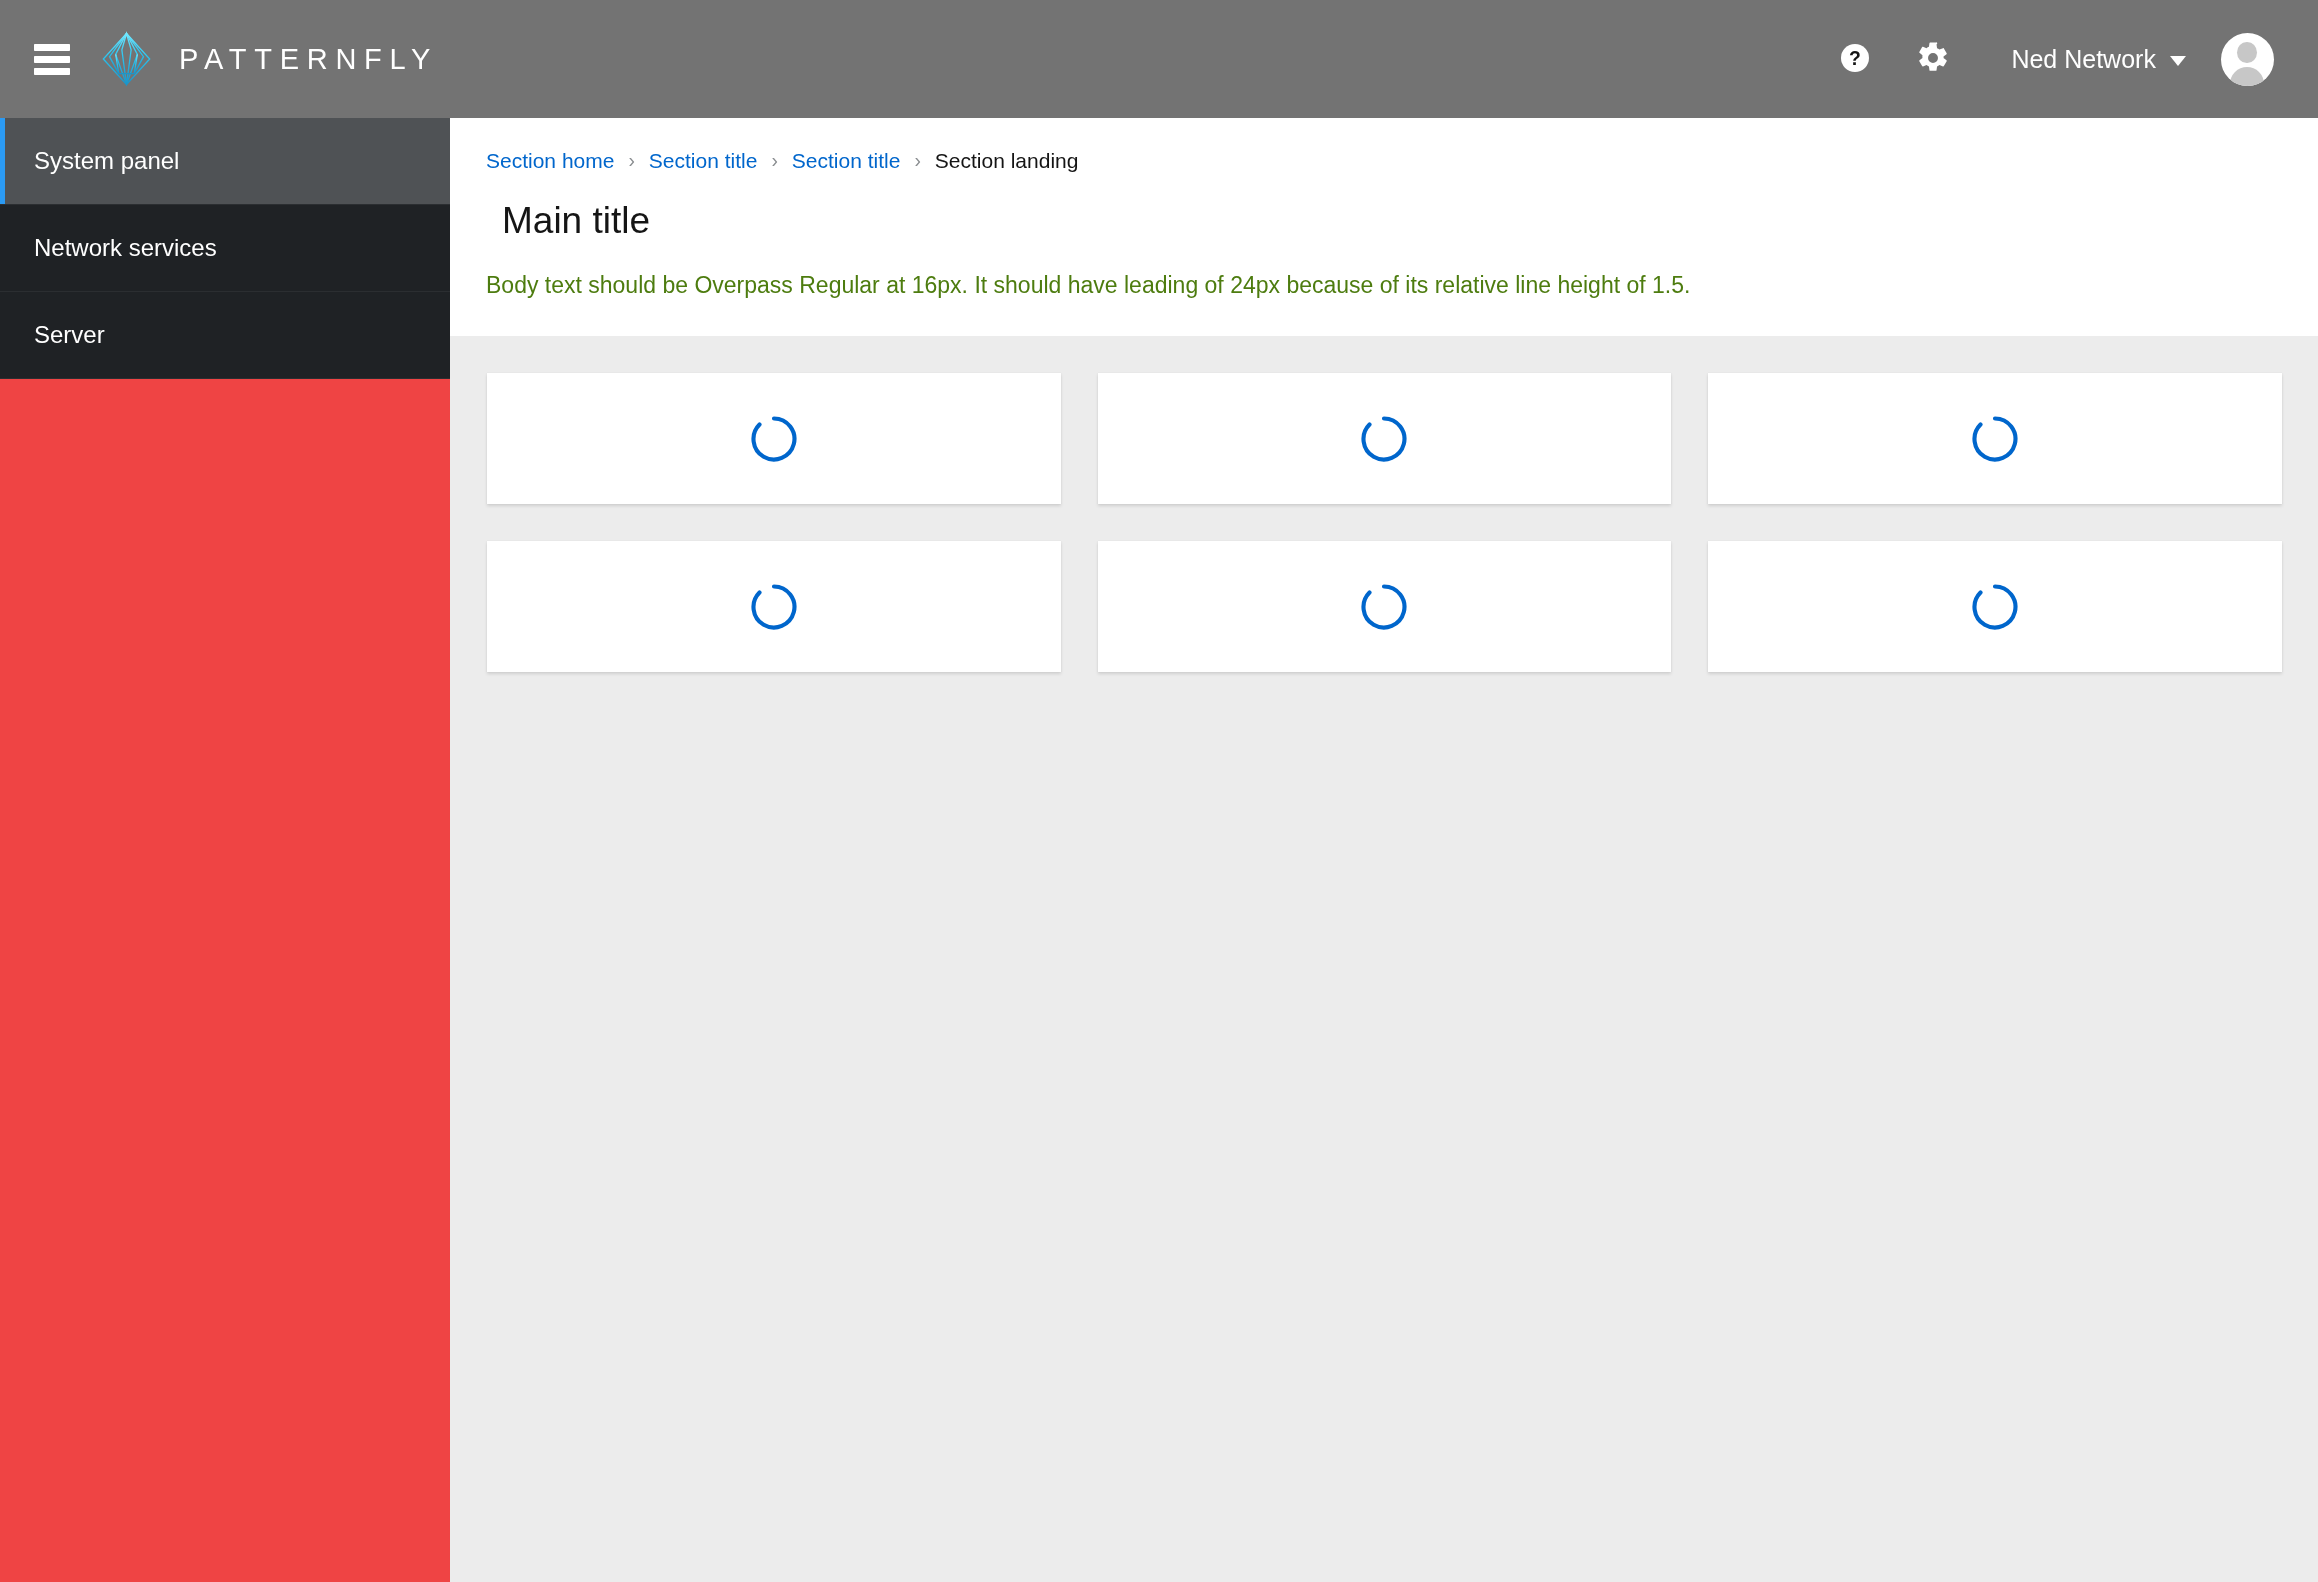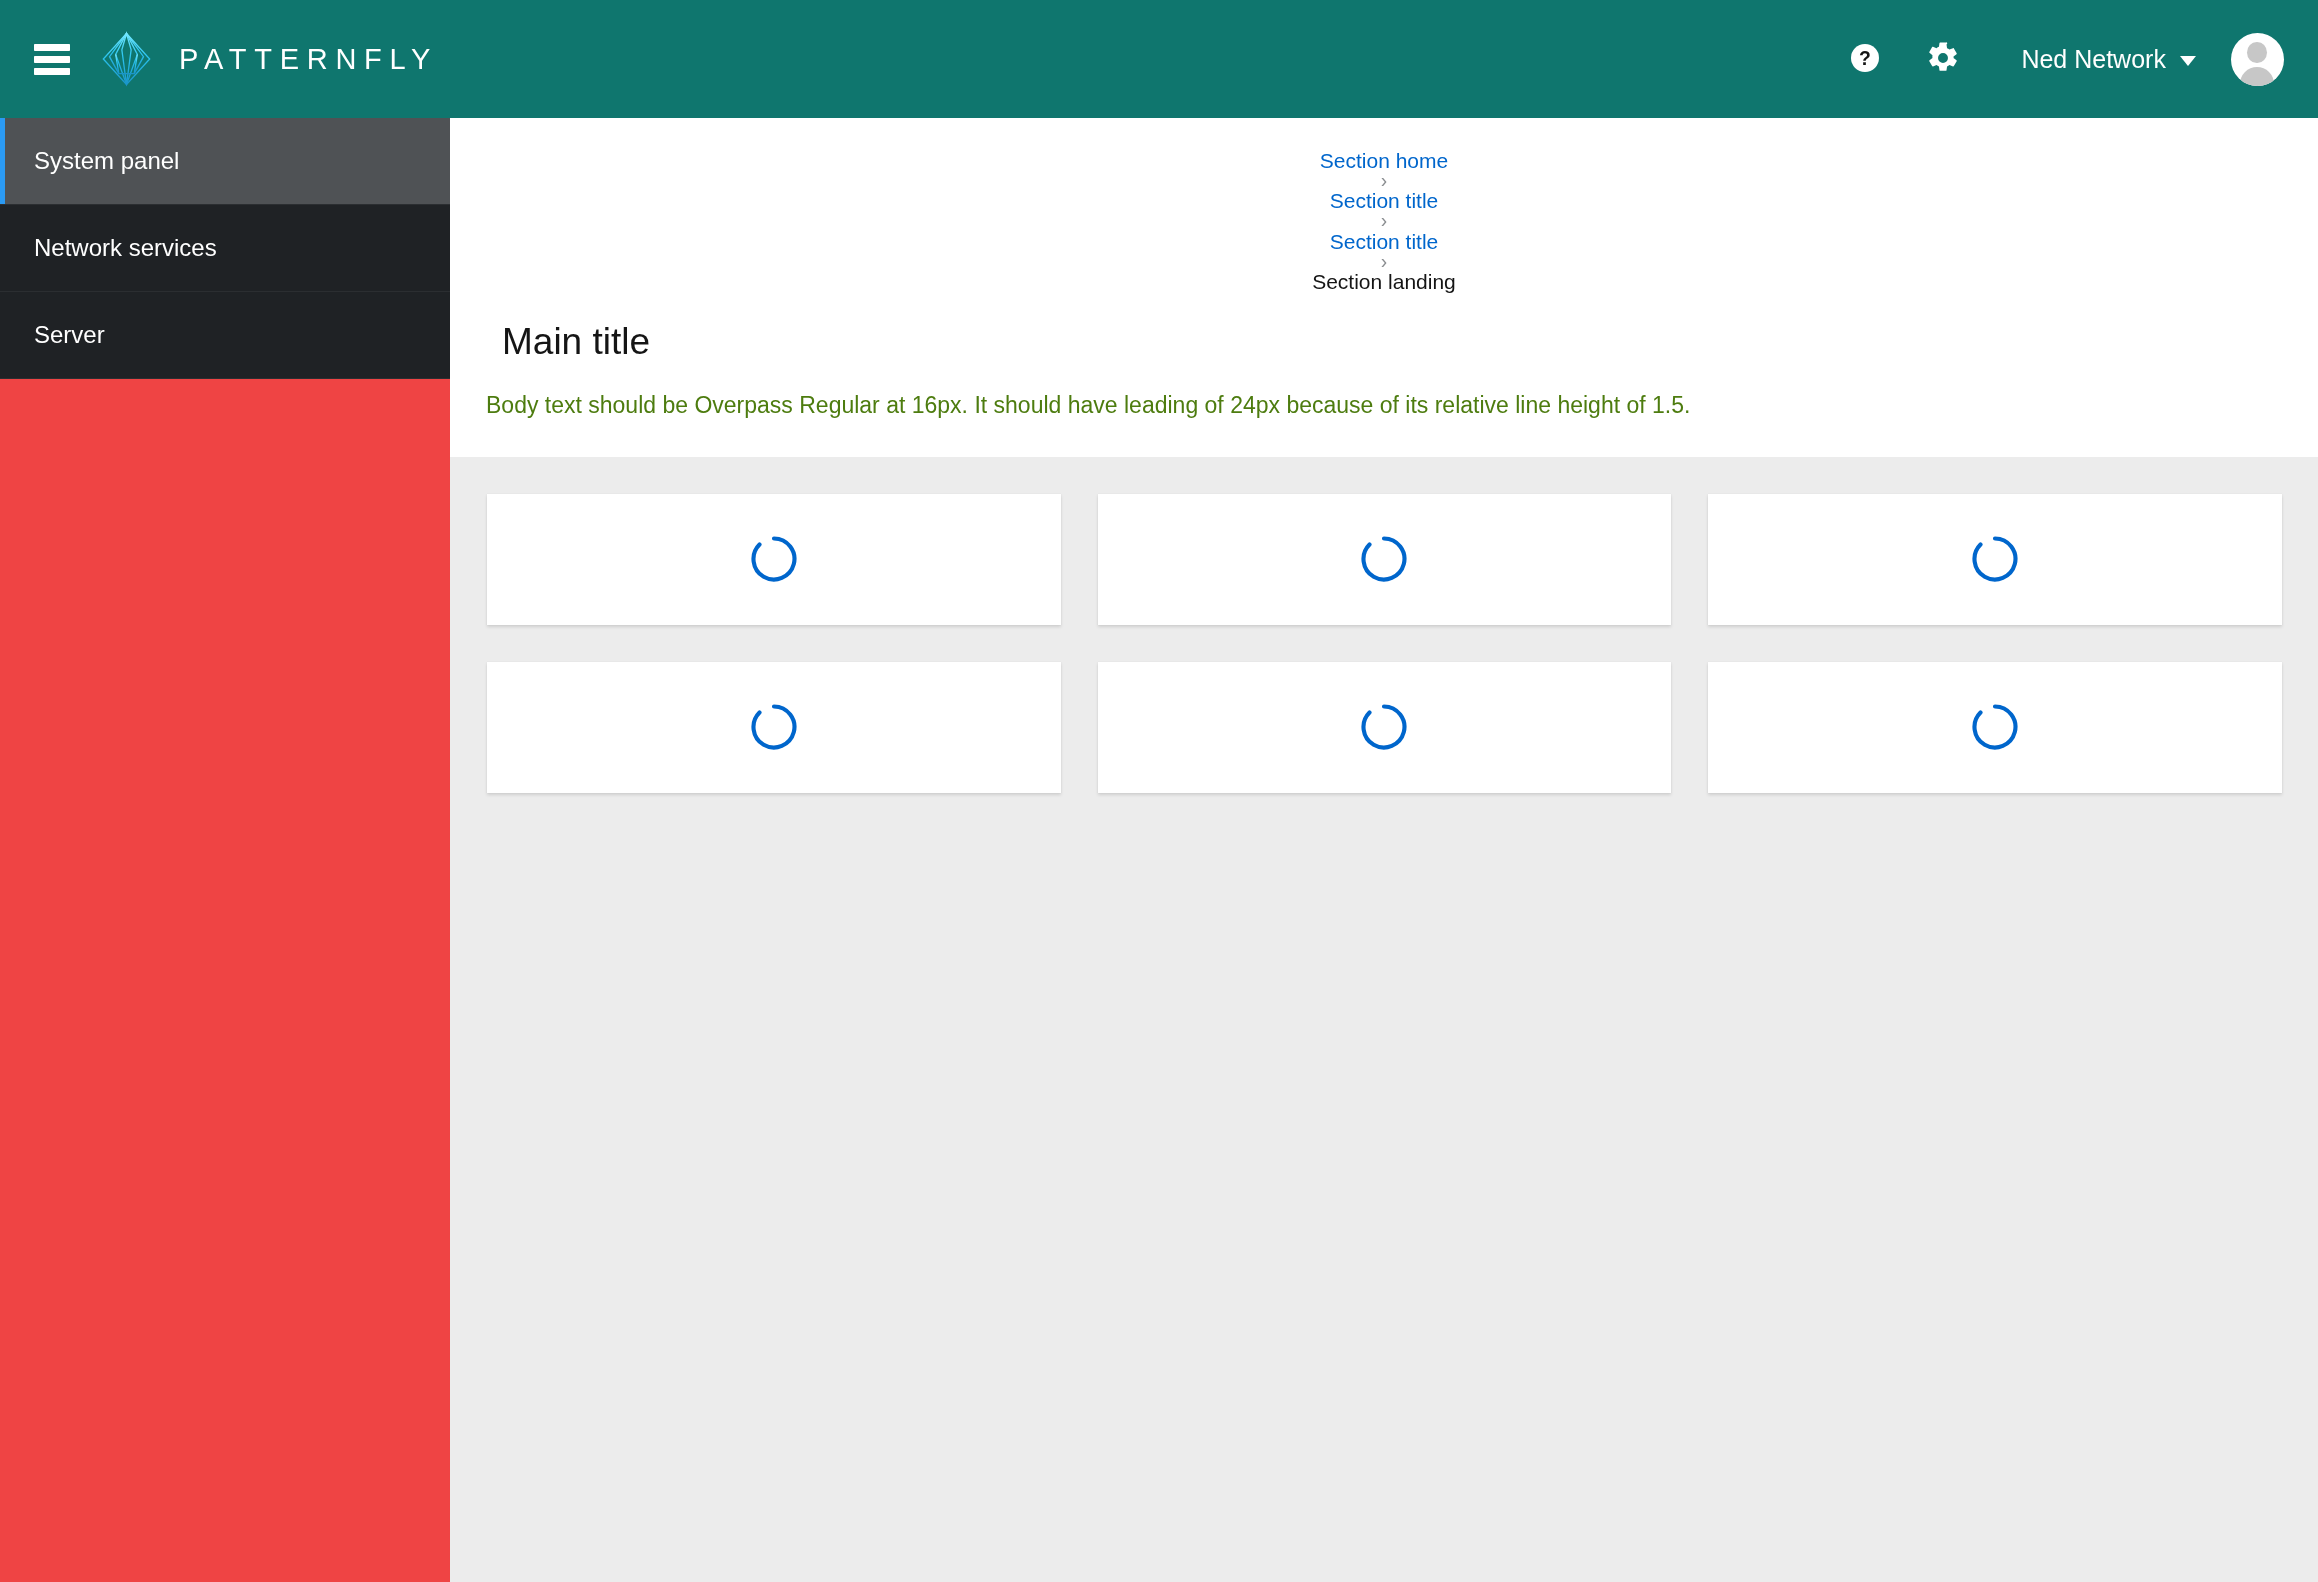--- a/index.html
+++ b/index.html
@@ -19,23 +19,23 @@
     width: 2319px;
     height: 1583px;
     display: flex;
     flex-direction: column;
   }
 
   
   .masthead {
     height: 118px;
     flex: 0 0 118px;
-    background: #0f766e;
-    display: flex;
-    padding: 0 35px 0 29px;
+    background: #737373;
+    display: flex;
+    padding: 0 45px 0 29px;
     box-sizing: border-box;
     position: relative;
     z-index: 30;
   }
   .masthead-left {
     display: flex;
     align-items: center;
   }
   .hamburger {
     width: 36px;
@@ -207,21 +207,20 @@
     background: #ffffff;
     padding: 32px 37px 34px 36px;
     box-sizing: border-box;
   }
   .breadcrumb {
     display: flex;
     align-items: center;
     font-size: 21px;
     margin-bottom: 29px;
     line-height: 1;
-    flex-direction: column;
   }
   .breadcrumb-link {
     color: #06c;
     text-decoration: none;
     cursor: pointer;
   }
   .breadcrumb-current {
     color: #151515;
   }
   .breadcrumb-sep {

